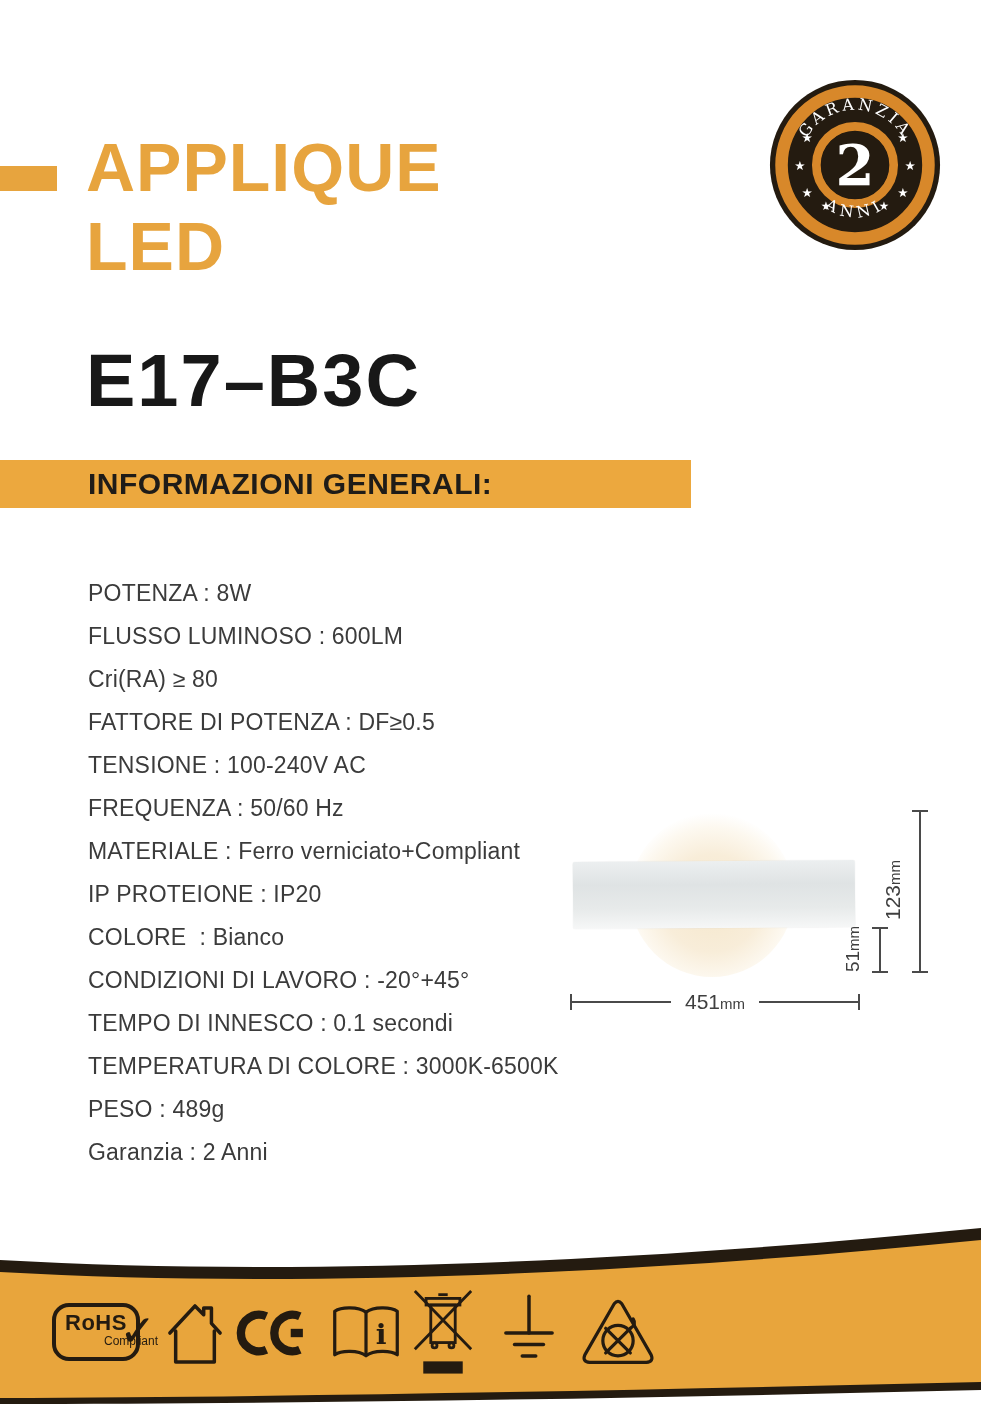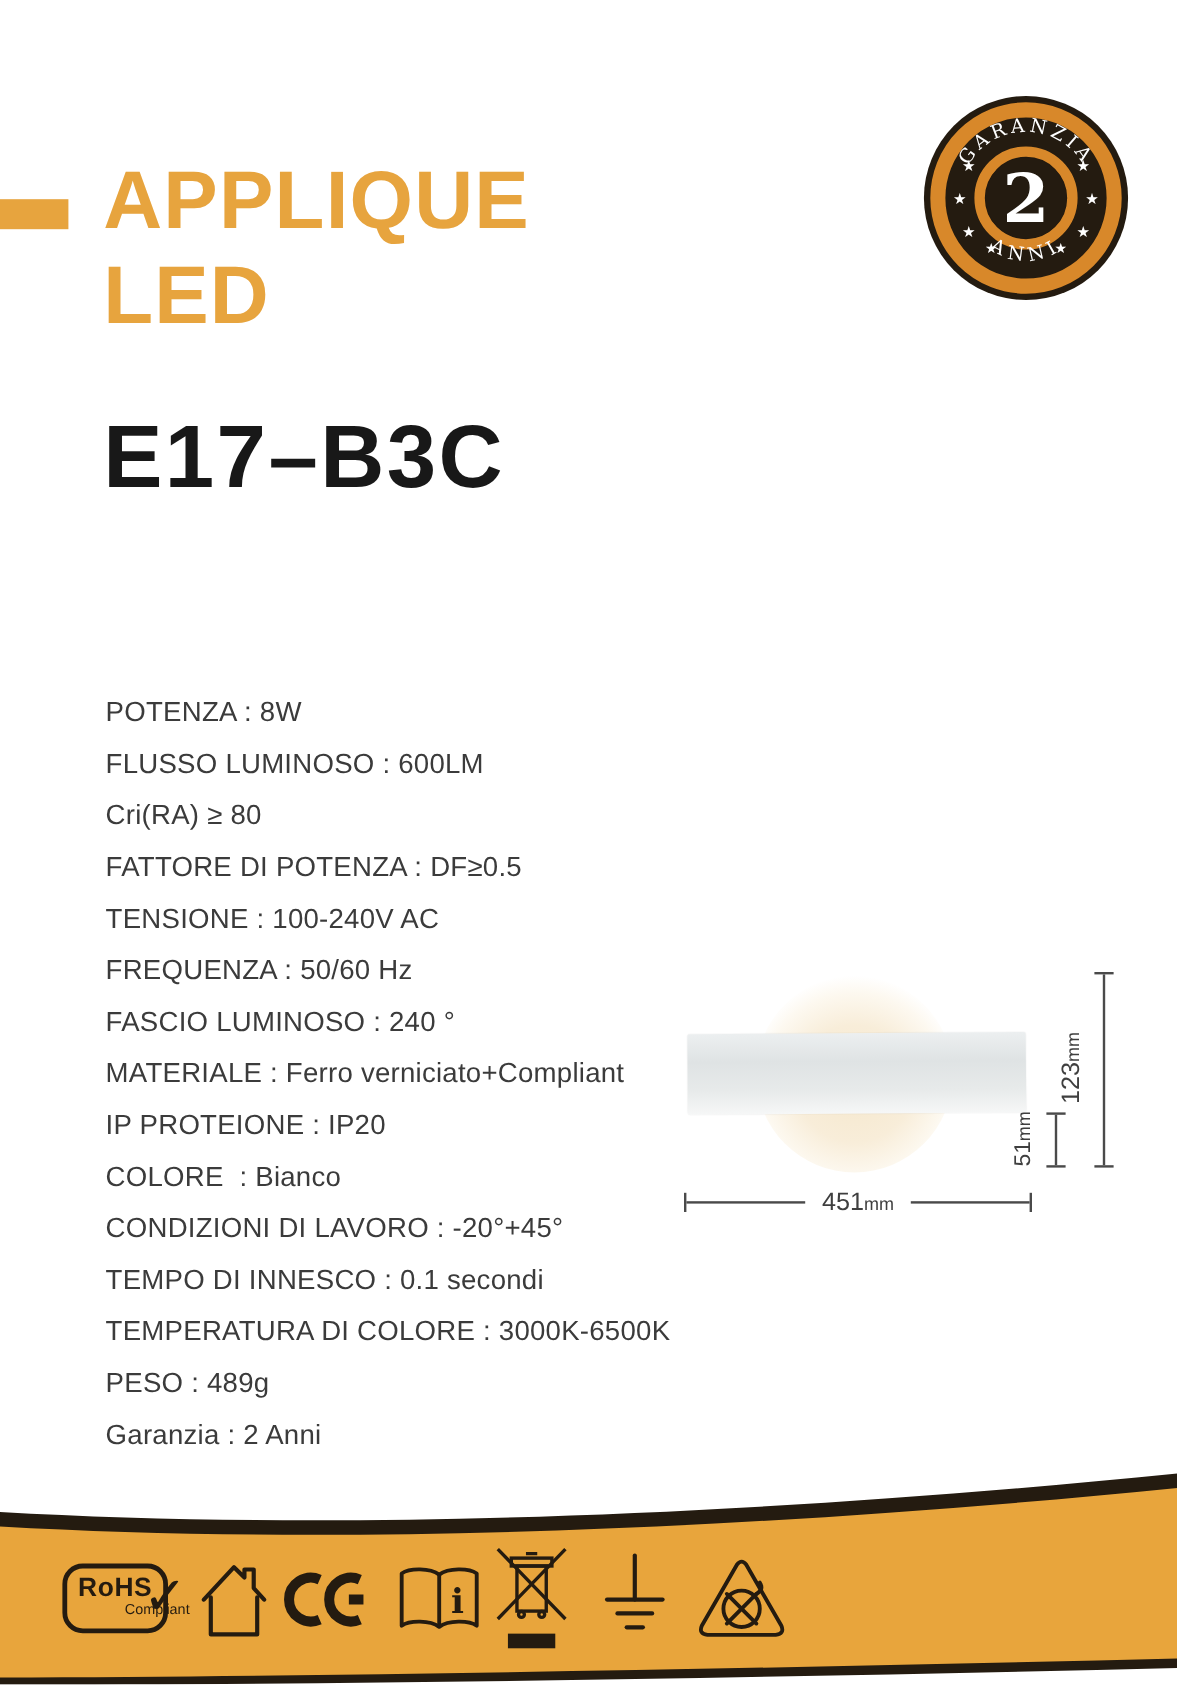--- a/index.html
+++ b/index.html
@@ -108,29 +108,31 @@
       <text x="40.6" y="66.5">★</text>
       <text x="40.6" y="123.5">★</text>
       <text x="147" y="95">★</text>
       <text x="139.4" y="66.5">★</text>
       <text x="139.4" y="123.5">★</text>
       <text x="60" y="137" font-size="12">★</text>
       <text x="120" y="137" font-size="12">★</text>
     </g>
   </svg>
 
+  <div class="section-banner">
+    <span>INFORMAZIONI GENERALI:</span>
+  </div>
 
   <div class="specs">
     <div class="spec-line">POTENZA : 8W</div>
     <div class="spec-line">FLUSSO LUMINOSO : 600LM</div>
     <div class="spec-line">Cri(RA) ≥ 80</div>
     <div class="spec-line">FATTORE DI POTENZA : DF≥0.5</div>
     <div class="spec-line">TENSIONE : 100-240V AC</div>
     <div class="spec-line">FREQUENZA : 50/60 Hz</div>
-    <div class="spec-line">FASCIO LUMINOSO : 240 °</div>
     <div class="spec-line">MATERIALE : Ferro verniciato+Compliant</div>
     <div class="spec-line">IP PROTEIONE : IP20</div>
     <div class="spec-line">COLORE  : Bianco</div>
     <div class="spec-line">CONDIZIONI DI LAVORO : -20°+45°</div>
     <div class="spec-line">TEMPO DI INNESCO : 0.1 secondi</div>
     <div class="spec-line">TEMPERATURA DI COLORE : 3000K-6500K</div>
     <div class="spec-line">PESO : 489g</div>
     <div class="spec-line">Garanzia : 2 Anni</div>
   </div>
 

